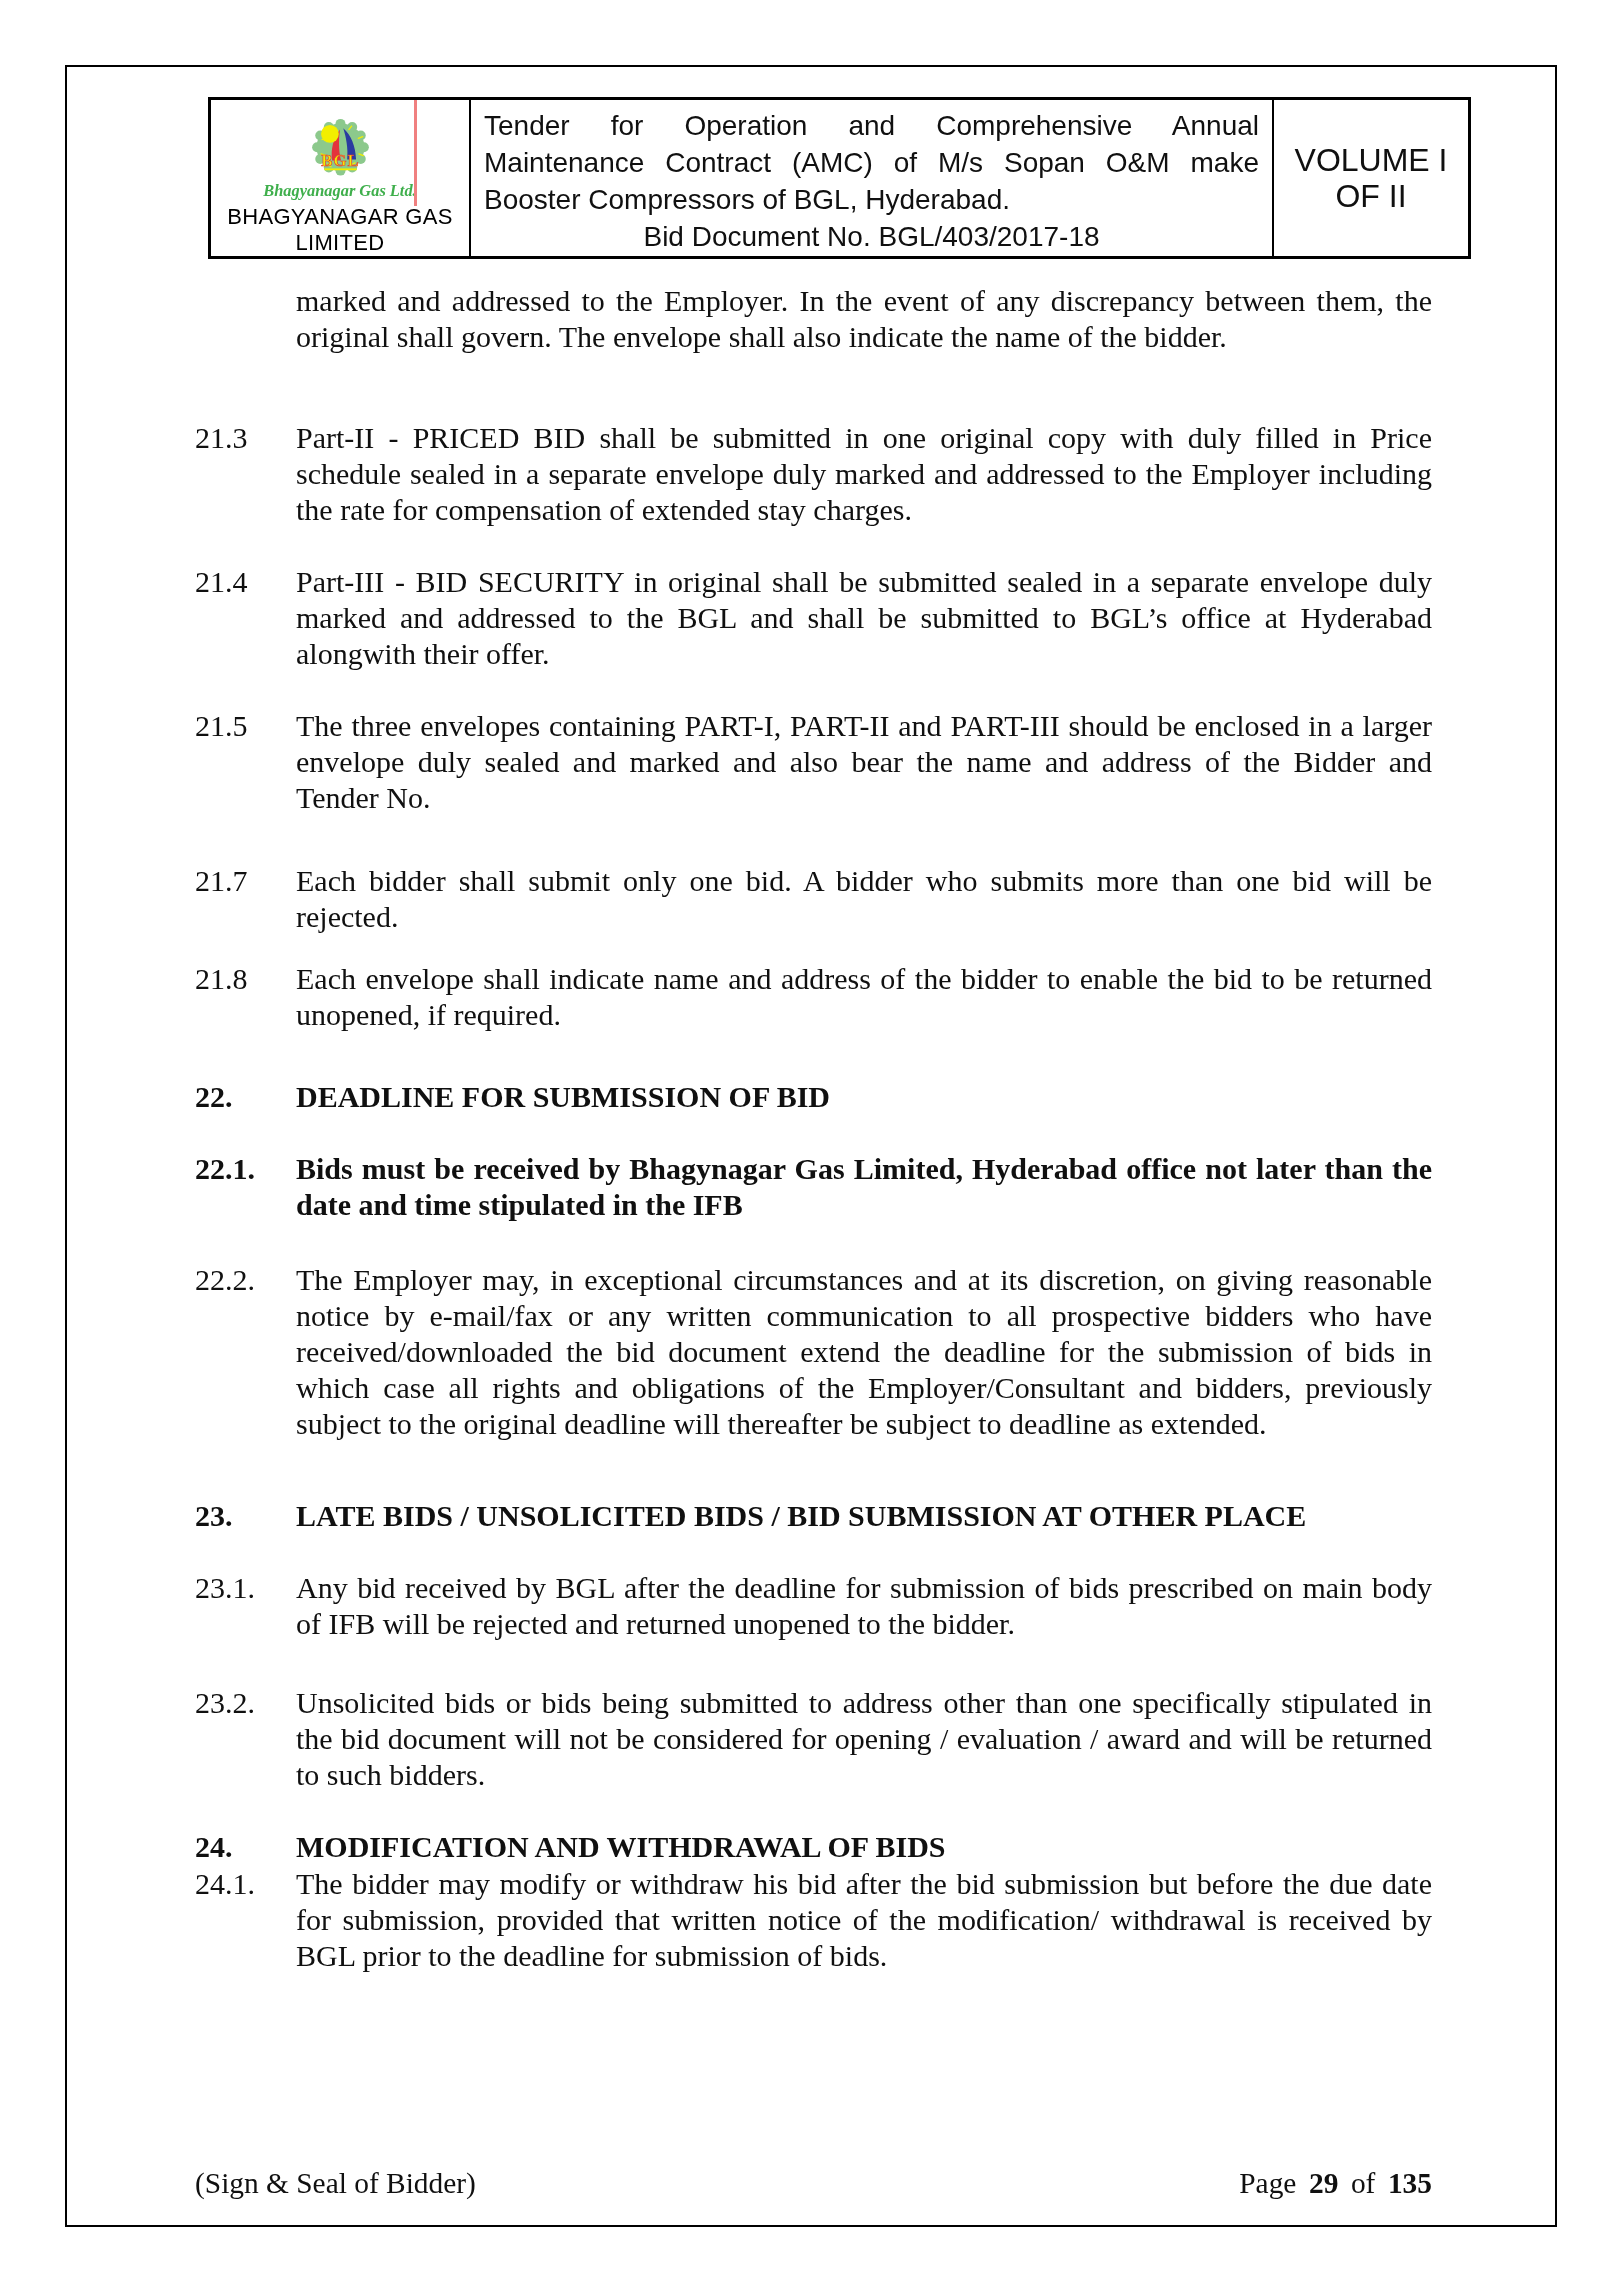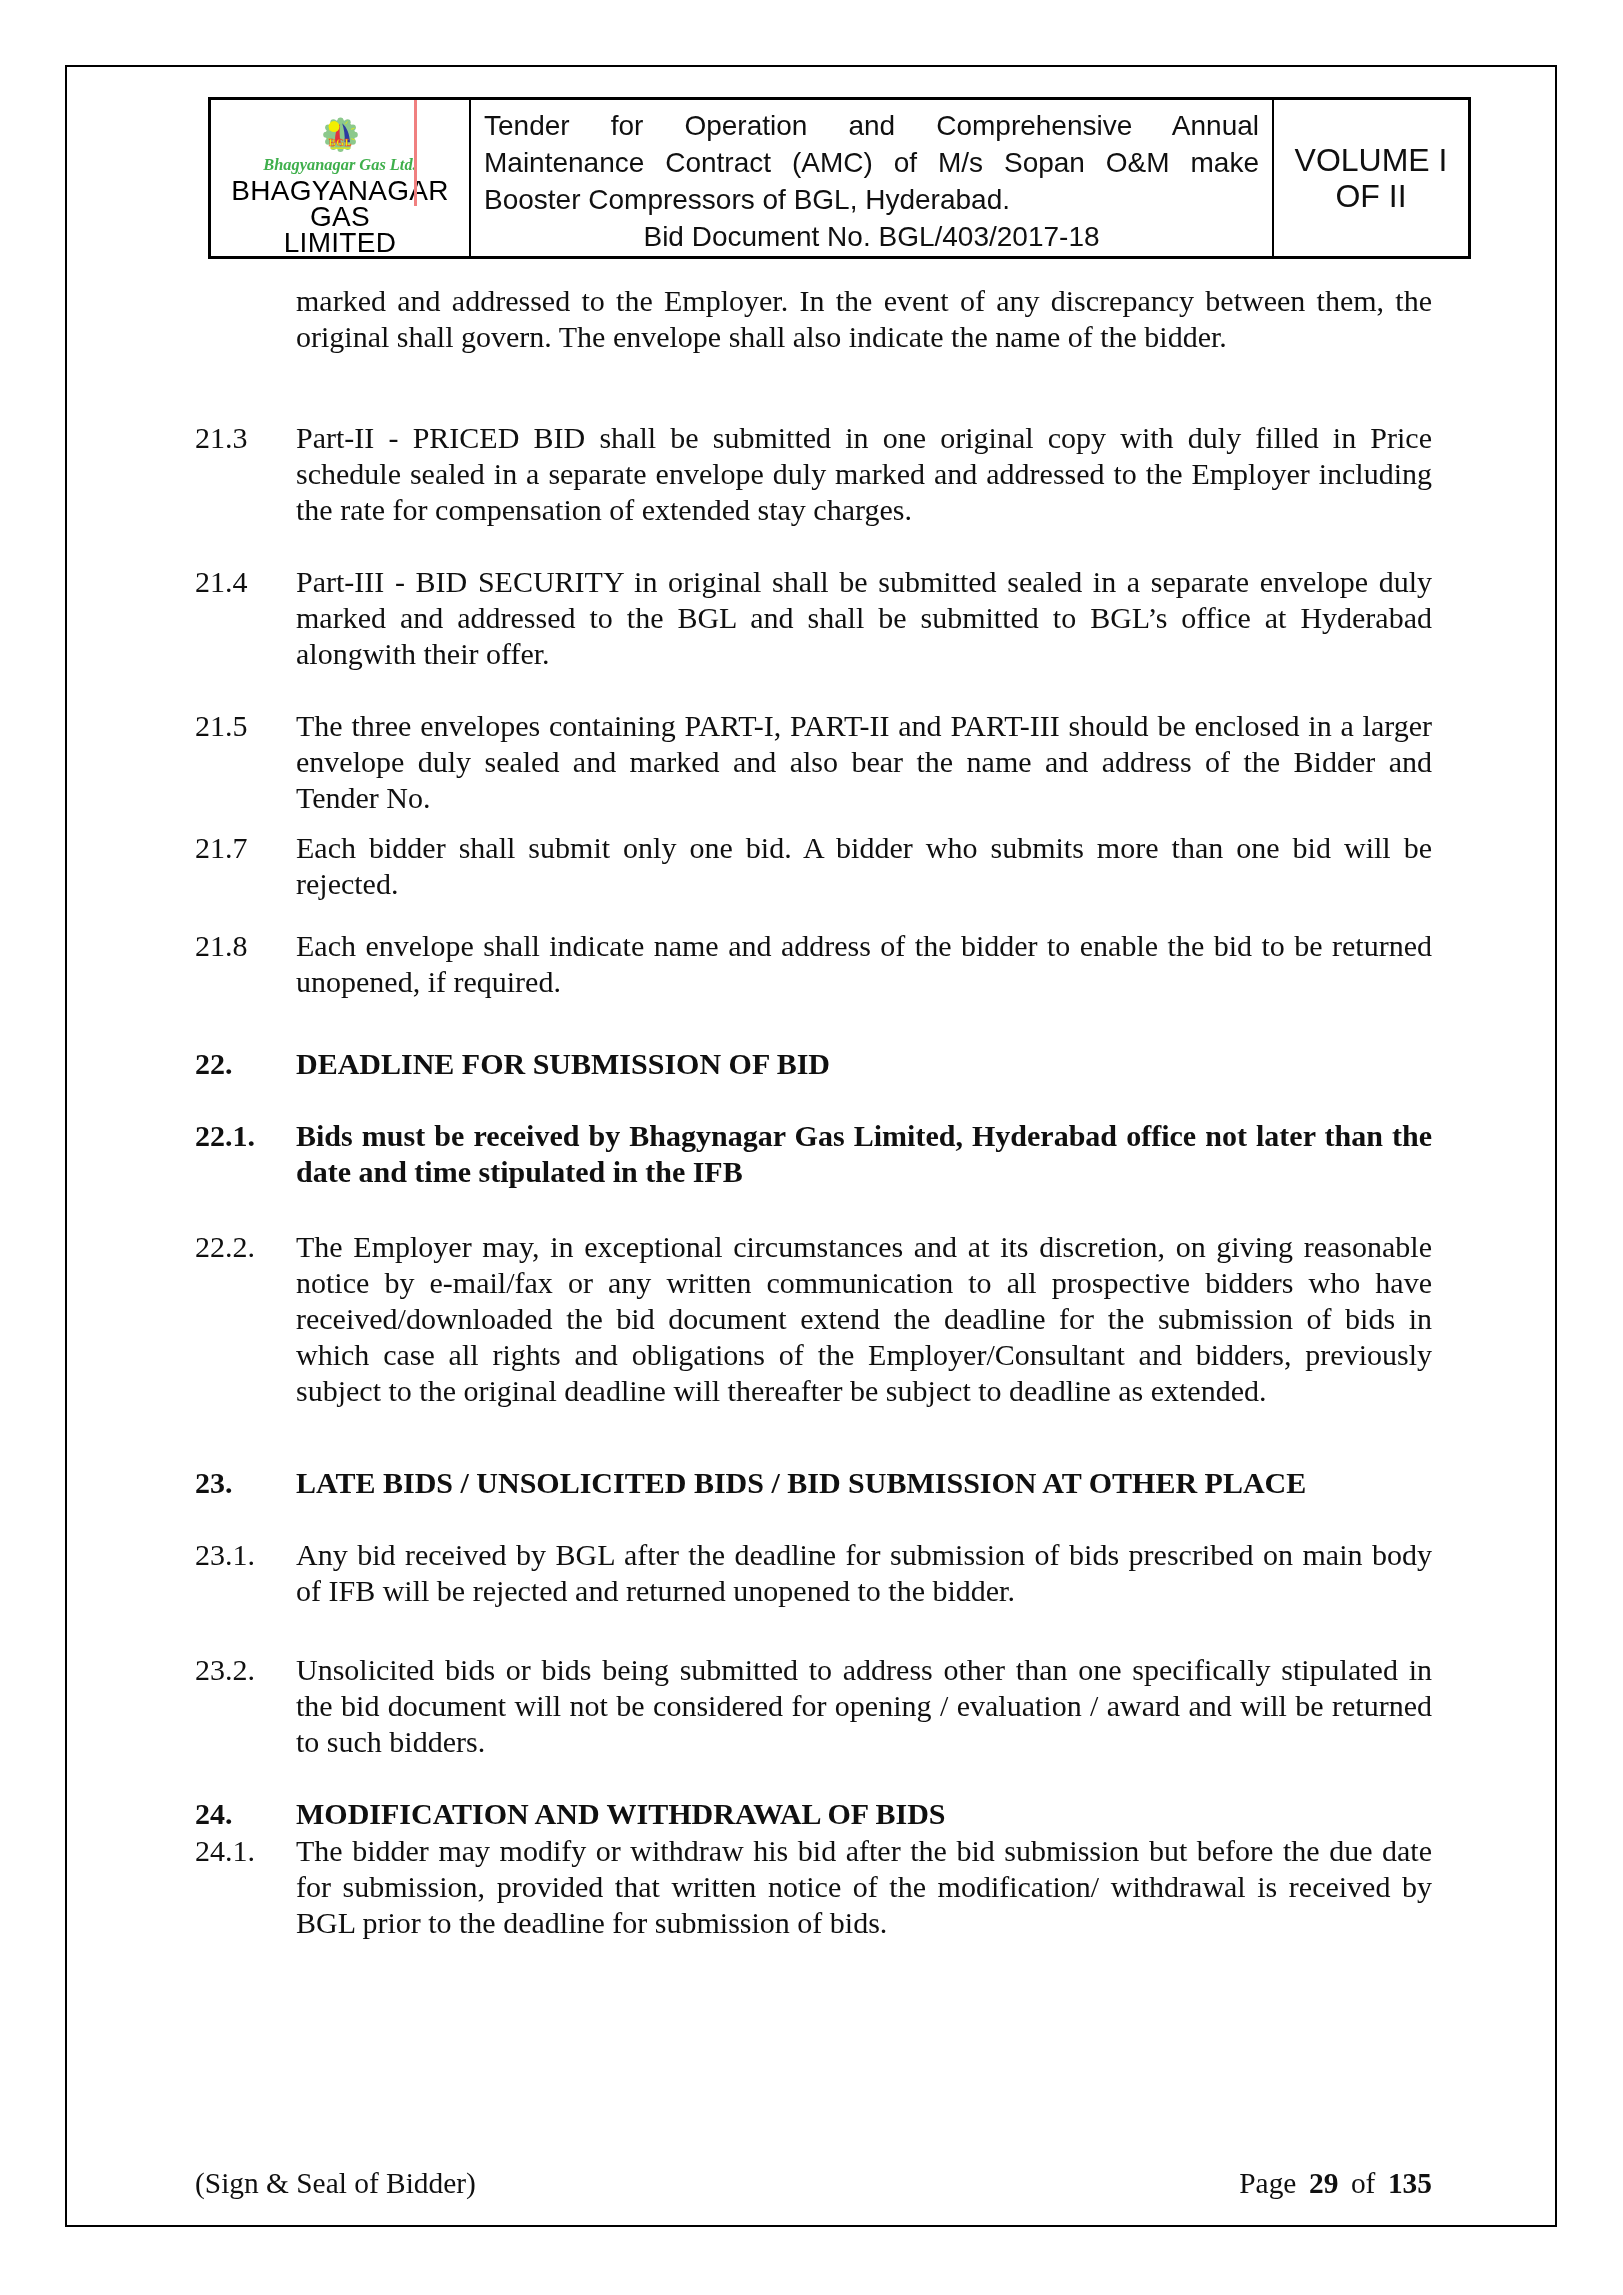--- a/index.html
+++ b/index.html
@@ -25,21 +25,21 @@
   .red-line{
     position:absolute;right:52px;top:0;width:2.6px;height:106px;
     background:var(--accent-red-line,#f08080);
   }
   .script-name{
     font-family:"Liberation Serif", serif;font-style:italic;font-weight:bold;
     color:var(--script-green,#3faf4c);font-size:16.4px;line-height:17.7px;margin-top:0.7px;
   }
   .company-name{
     font-family:"Liberation Sans", sans-serif;color:#000;
-    font-size:28px;line-height:26px;text-align:center;margin-top:3.9px;letter-spacing:0.3px;
+    font-size:22px;line-height:26px;text-align:center;margin-top:3.9px;letter-spacing:0.3px;
   }
   .title-cell{
     flex:1;border-left:2.6px solid #000;border-right:2.6px solid #000;
     font-family:"Liberation Sans", sans-serif;
     padding:6.5px 13px 3.9px 13px;font-size:28px;line-height:37px;
   }
   .title-main{text-align:justify;}
   .title-docno{text-align:center;}
   .volume-cell{
     width:194px;flex:none;display:flex;flex-direction:column;justify-content:center;
@@ -49,21 +49,21 @@
   
   .content{position:absolute;left:128px;top:216px;width:1237px;}
   .para{display:flex;font-size:30px;line-height:36px;}
   .para .num{width:101px;flex:none;}
   .para .txt{flex:1;text-align:justify;}
   .para.heading{font-weight:bold;}
   .para.heading .txt{text-align:left;}
   .para.bold{font-weight:bold;}
   .mb100{margin-bottom:65px}.mb85{margin-bottom:56px}
   .mb70{margin-bottom:46px}.mb65{margin-bottom:43px}.mb60{margin-bottom:39px}
-  .mb55{margin-bottom:36px}.mb45{margin-bottom:14px}.mb40{margin-bottom:26px}
+  .mb55{margin-bottom:36px}.mb45{margin-bottom:47px}.mb40{margin-bottom:26px}
   .mb2{margin-bottom:1.3px}.mb0{margin-bottom:0}
   
   .footer{
     position:absolute;left:128px;top:2099px;width:1237px;display:flex;
     justify-content:space-between;font-size:29.4px;line-height:34px;
   }
   .footer .b{font-weight:bold;}
   .footer .pageno span{margin-left:5.2px;}
 </style>
 </head>

